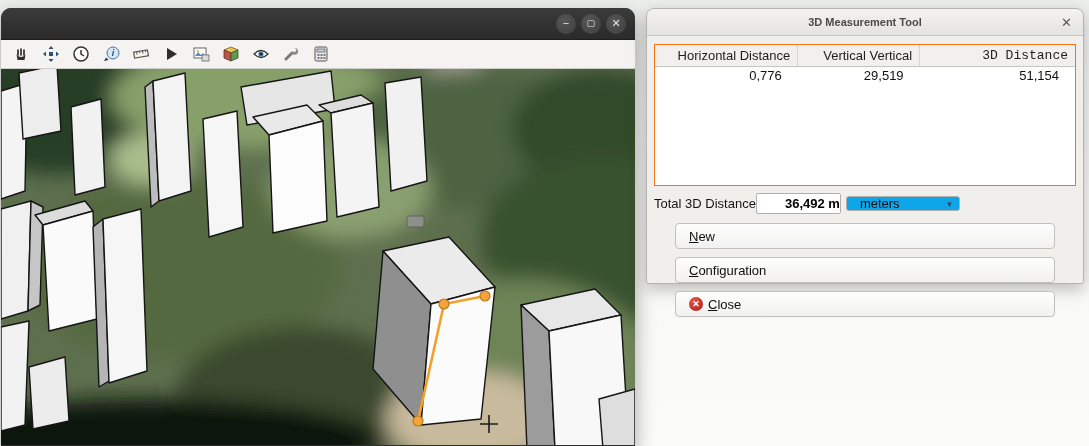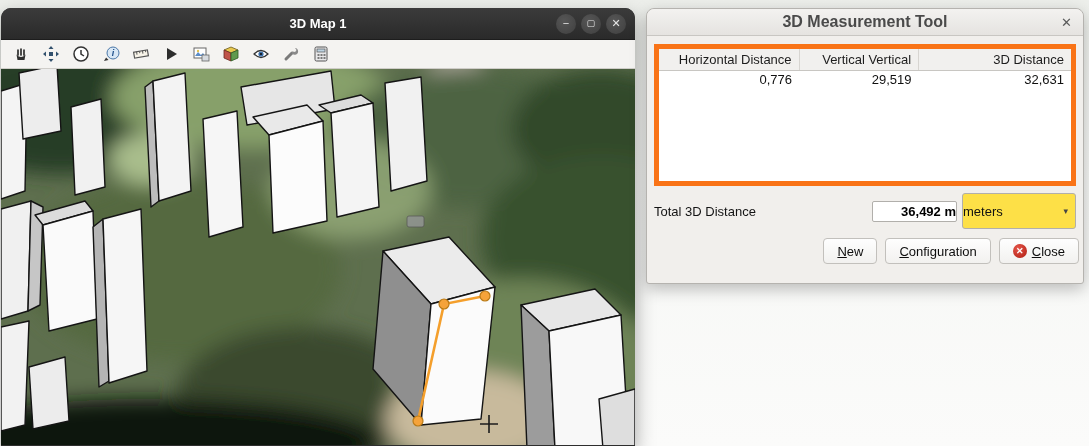--- a/index.html
+++ b/index.html
@@ -52,54 +52,54 @@
     position:absolute; left:646px; top:8px; width:438px; height:276px;
     background:#f1efec; border:1px solid #b5b3af;
     border-radius:8px 8px 3px 3px;
     box-shadow:0 5px 16px rgba(0,0,0,.25);
   }
   .dlg-titlebar{
     height:27px; background:linear-gradient(#f3f2f0,#e5e3e0);
     border-bottom:1px solid #c8c6c2; border-radius:8px 8px 0 0;
     display:flex; align-items:center; justify-content:center; position:relative;
   }
-  .dlg-title{ font-size:16px; font-weight:bold; color:#4a4a4a; }
+  .dlg-title{ font-size:11px; font-weight:bold; color:#4a4a4a; }
   .dlg-close{
     position:absolute; right:9px; top:5px; background:none; border:none;
     color:#5a5a5a; font-size:13px; line-height:1; padding:2px;
   }
   .table-wrap{
-    margin:8px 7px 0; background:#ffffff; border:5px solid #f97316; height:142px; overflow:hidden;
+    margin:8px 7px 0; background:#ffffff; border:1px solid #f97316; height:142px; overflow:hidden;
   }
   table{ width:100%; border-collapse:collapse; table-layout:fixed; font-size:13px; }
   th{
     background:#f1f0ee; border-right:1px solid #d7d5d1; border-bottom:1px solid #c8c6c2;
     font-weight:normal; color:#1d1d1d; text-align:right; padding:2px 7px; height:21px;
   }
-  th:last-child{ border-right:none; }
-  td{ text-align:right; padding:1px 7px; color:#101010; height:19px; }
-
-  .totals{ padding:7px 7px 0; display:flex; flex-direction:column; gap:7px; }
+  th:last-child{ border-right:none;font-family:Liberation Mono, monospace; }
+  td{ text-align:right; padding:1px 16px; color:#101010; height:19px; }
+
+  .totals{ padding:7px 7px 0; display:flex; flex-direction:row; gap:7px; }
   .t-row{ display:flex; align-items:center; }
   .t-label{ font-size:13px; color:#141414; }
   .t-value{
     margin-left:auto; width:85px; height:21px; background:#fff;
     border:1px solid #b1afab; border-radius:2px;
     font-weight:bold; font-size:13px; color:#000;
     display:flex; align-items:center; justify-content:flex-end; padding:0 0;
   }
   .unit-select{
-    width:114px; height:36px; margin-left:5px; background:#fde047;
+    width:114px; height:15px; margin-left:5px; background:#0ea5e9;
     border:1px solid #b1afab; border-radius:3px;
-    display:flex; align-items:center; font-size:13px; color:#111; padding-left:0;
+    display:flex; align-items:center; font-size:13px; color:#111; padding-left:13px;
   }
   .chevron{ margin-left:auto; padding-right:7px; font-size:9px; color:#444; }
   .unit-spacer{ width:114px; margin-left:5px; }
 
-  .dlg-buttons{ display:flex; justify-content:flex-end; gap:8px; padding:9px 4px 0; }
+  .dlg-buttons{ display:flex; justify-content:flex-end; gap:8px; padding:9px 28px 0;flex-direction:column; }
   .dlg-btn{
     height:26px; padding:0 13px;
     background:linear-gradient(#fefefe,#f2f1ef);
     border:1px solid #c2c0bc; border-radius:4px;
     font-size:13px; color:#0e0e0e; font-family:inherit;
     display:flex; align-items:center; gap:5px;
   }
   .btn-label{ display:block; }
   .btn-label::first-letter{ text-decoration:underline; }
   .close-ico{
@@ -107,21 +107,20 @@
     background:radial-gradient(circle at 35% 30%, #e45449, #b01e12);
     color:#fff; font-size:9px; font-weight:bold; line-height:1;
     display:flex; align-items:center; justify-content:center;
   }
 </style>
 </head>
 <body>
 
 <div class="map-window">
   <div class="map-titlebar">
-    <div class="map-title">3D Map 1</div>
     <div class="win-controls">
       <button class="win-btn">
           <span>−</span>
         </button>
       <button class="win-btn">
           <span style="font-size:9px">▢</span>
         </button>
       <button class="win-btn">
           <span>✕</span>
         </button>
@@ -299,21 +298,21 @@
         <tr>
           <th>Horizontal Distance</th>
           <th>Vertical Vertical</th>
           <th>3D Distance</th>
         </tr>
       </thead>
       <tbody>
         <tr>
           <td>0,776</td>
           <td>29,519</td>
-          <td>32,631</td>
+          <td>51,154</td>
         </tr>
       </tbody>
     </table>
   </div>
 
   <div class="totals">
     <div class="t-row">
       <span class="t-label">Total 3D Distance</span>
       <span class="t-value">36,492 m</span>
       <span class="unit-select">

